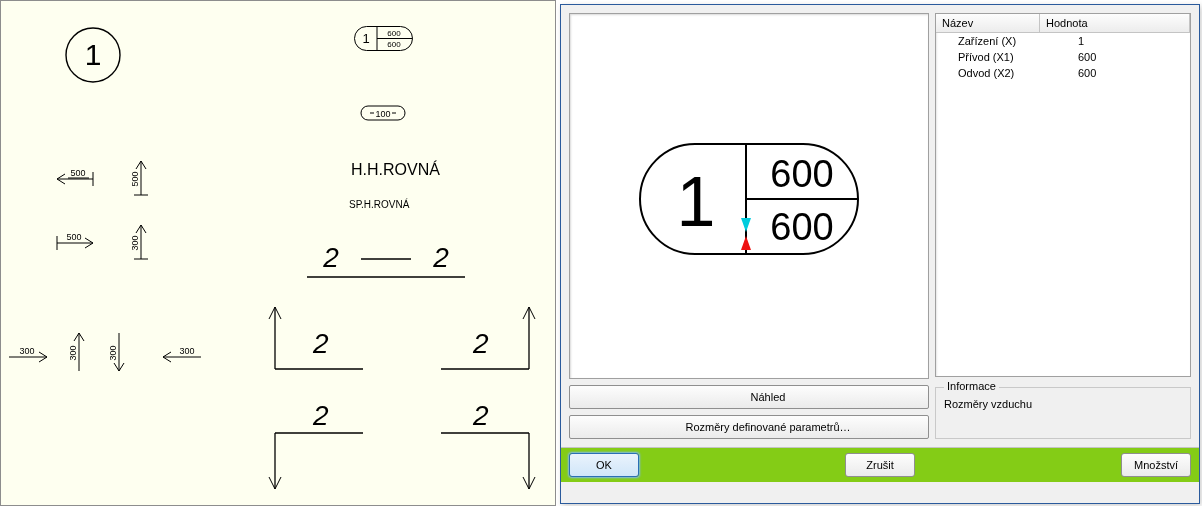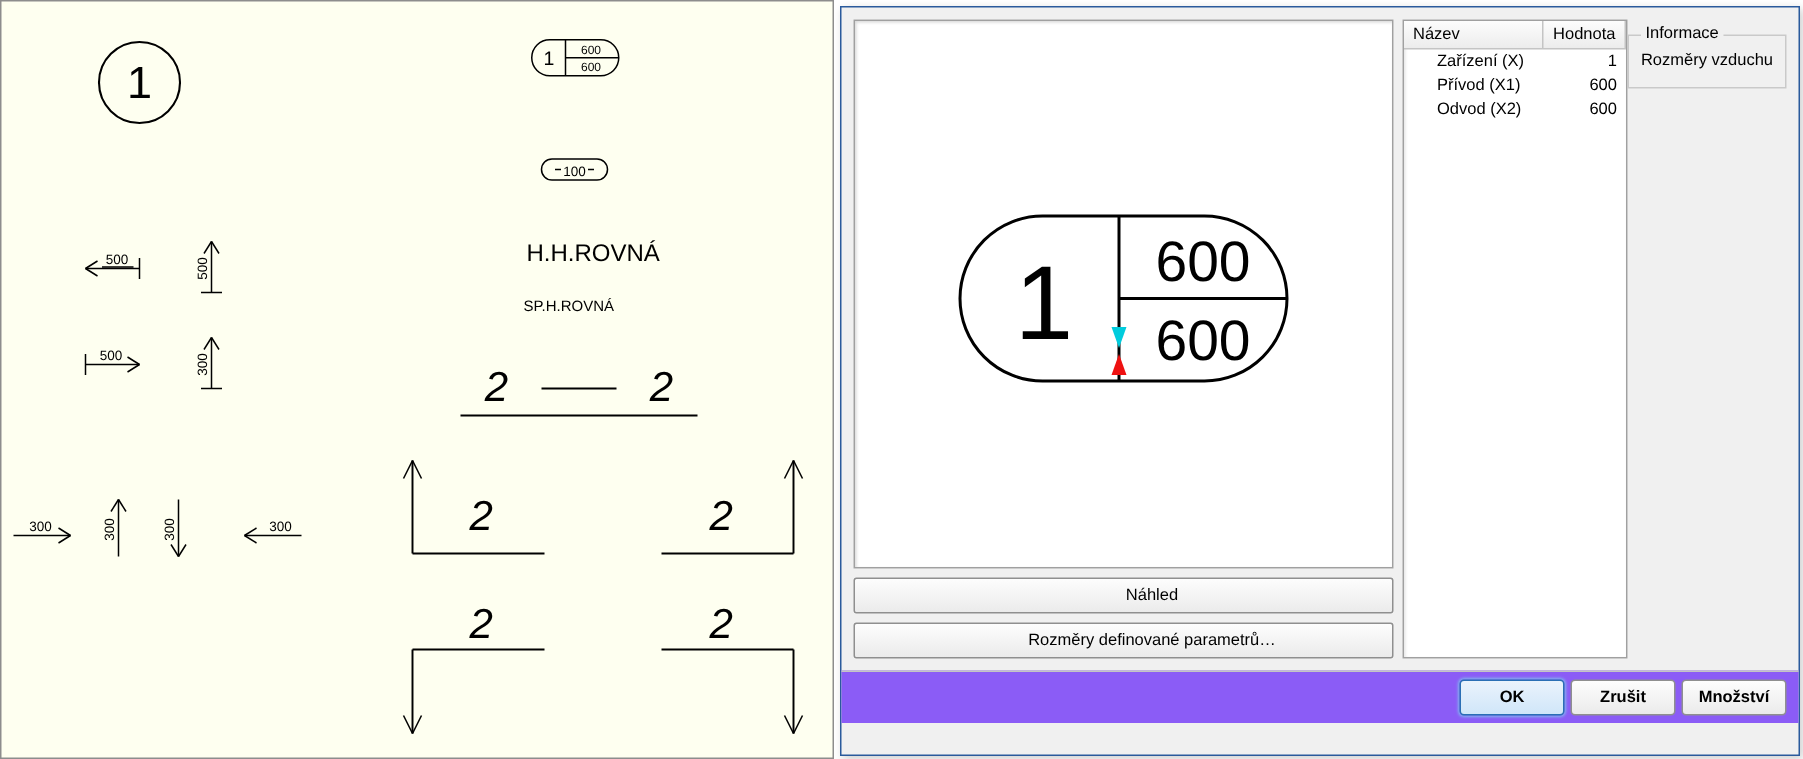--- a/index.html
+++ b/index.html
@@ -85,21 +85,21 @@
     background: linear-gradient(to bottom, #fdfdfd, #ebebeb);
     border: 1px solid #8f8f8f;
     border-radius: 2px;
     display: flex;
     align-items: center;
     justify-content: center;
     font-size: 11px;
     padding-left: 38px;
   }
 
-  .right-col { flex: 1; display: flex; flex-direction: row; }
+  .right-col { flex: 1; display: flex; flex-direction: column; }
   .grid-panel {
     flex: 1;
     border: 1px solid #a0a0a0;
     background: #fff;
     box-shadow: inset 1px 1px 2px rgba(0,0,0,.1);
     overflow: hidden;
   }
   .grid-header {
     display: flex;
     background: linear-gradient(to bottom, #fdfdfd, #ececec);
@@ -123,43 +123,42 @@
     margin-left: 16px;
   }
   .cell-name  { width: 104px; }
   .cell-value { flex: 1; }
 
   .info-box {
     margin-top: 10px;
     border: 1px solid #c9c9c9;
     position: relative;
     padding: 10px 8px 8px;
-    height: 36px;
+    height: 52px;
     box-sizing: border-box;
   }
   .info-legend {
     position: absolute;
     top: -8px;
     left: 8px;
     padding: 0 3px;
     background: #f0f0f0;
     font-size: 11px;
   }
   .info-content { font-size: 11px; }
 
   .dlg-footer {
     height: 34px;
     border-top: 1px solid #c4c4c4;
     display: flex;
     align-items: center;
-    justify-content: flex-end;
+    justify-content: space-between;
     padding: 0 8px;
     gap: 4px;
-    background: #8b5cf6;
-    font-weight: bold;
+    background: #84cc16;
   }
   .dlg-btn {
     min-width: 68px;
     height: 22px;
     border: 1px solid #8f8f8f;
     border-radius: 3px;
     background: linear-gradient(to bottom, #fdfdfd, #ebebeb);
     display: flex;
     align-items: center;
     justify-content: center;

